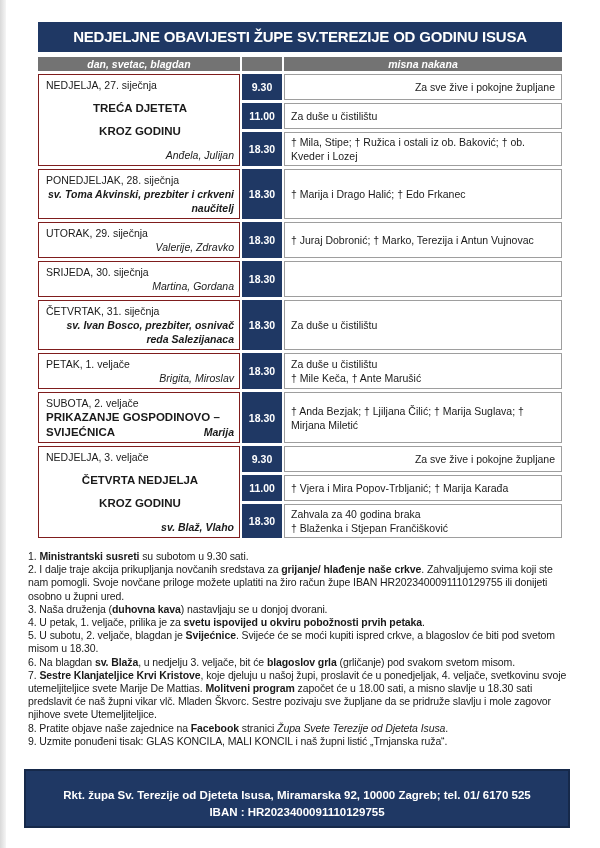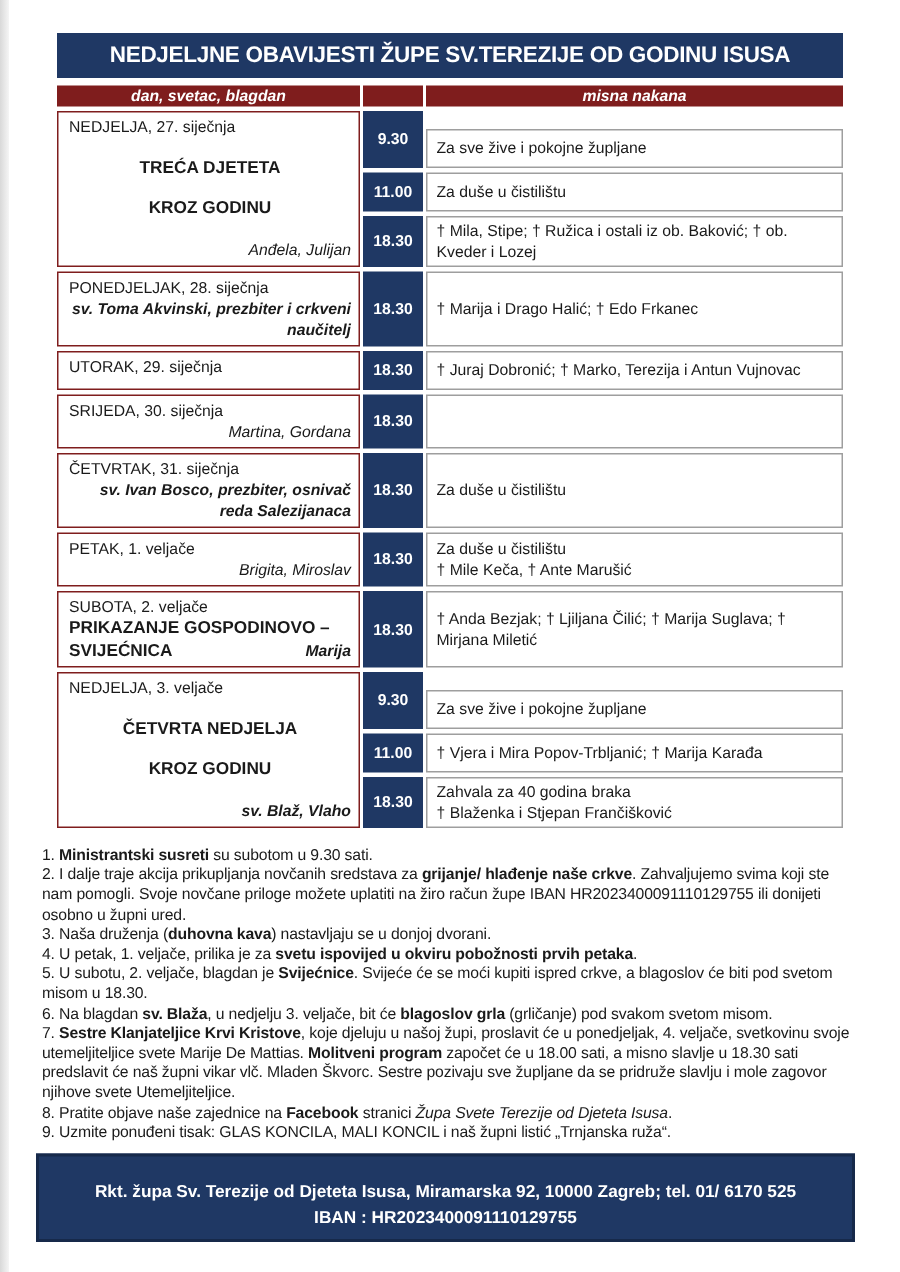--- a/index.html
+++ b/index.html
@@ -9,21 +9,21 @@
   }
   .scan-edge{position:absolute;left:0;top:0;width:6px;height:848px;
     background:linear-gradient(to right,#cccccc,#f2f2f2);opacity:.75;}
   .page{position:absolute;top:22px;left:38px;width:524px;}
 
   .title-bar{background:#1f3864;color:#fff;font-weight:bold;font-size:15px;
     letter-spacing:-0.2px;text-align:center;height:30px;line-height:30px;
     white-space:nowrap;overflow:hidden;}
 
   .thead{display:flex;gap:2px;margin-top:5px;}
-  .thead .hc{background:#7f1d1d;color:#fff;font-weight:bold;font-style:italic;
+  .thead .hc{background:#737373;color:#fff;font-weight:bold;font-style:italic;
     font-size:10.5px;height:14px;line-height:14px;text-align:center;}
   .hc.day-h{width:202px;}
   .hc.time-h{width:40px;}
   .hc.int-h{flex:1;}
 
   .group-row{display:flex;gap:2px;margin-top:3px;align-items:stretch;}
   .day-cell{width:202px;box-sizing:border-box;border:1px solid #7f1d1d;
     padding:3px 5px 3px 7px;display:flex;flex-direction:column;justify-content:space-between;}
   .dl{font-size:10.5px;line-height:14px;}
   .dl.plain{text-align:left;}
@@ -35,21 +35,21 @@
   .dl.split .l{font-weight:bold;font-size:11.5px;}
   .dl.split .r{font-weight:bold;font-style:italic;font-size:10.5px;}
 
   .mass-col{flex:1;display:flex;flex-direction:column;gap:3px;}
   .mass-row{display:flex;gap:2px;flex:1;}
   .time-cell{width:40px;background:#1f3864;color:#fff;font-weight:bold;font-size:10.5px;
     display:flex;align-items:center;justify-content:center;flex:0 0 40px;}
   .intent-cell{flex:1;border:1px solid #9e9e9e;box-sizing:border-box;min-height:26px;
     padding:2px 6px;font-size:10.5px;line-height:14px;
     display:flex;flex-direction:column;justify-content:center;}
-  .intent-cell.center{text-align:left;margin-top:12px;}
+  .intent-cell.center{text-align:right;}
 
   .notes{margin:12px 0 0 -10px;width:546px;font-size:10.5px;line-height:13.2px;
     letter-spacing:-0.1px;}
   .note .b{font-weight:bold;}
   .note .i{font-style:italic;}
 
   .footer{position:absolute;left:24px;top:769px;width:546px;box-sizing:border-box;
     background:#1f3864;border:2px solid #16294a;color:#fff;text-align:center;
     font-weight:bold;font-size:11.5px;padding:16px 6px 5px;}
   .footer .fl{line-height:17px;white-space:nowrap;}
@@ -107,20 +107,21 @@
             <div class="time-cell">18.30</div>
             <div class="intent-cell">
               <div>† Marija i Drago Halić; † Edo Frkanec</div>
             </div>
           </div>
         </div>
       </div>
       <div class="group-row">
         <div class="day-cell">
           <div class="dl plain">UTORAK, 29. siječnja</div>
+          <div class="dl saint">Valerije, Zdravko</div>
         </div>
         <div class="mass-col">
           <div class="mass-row">
             <div class="time-cell">18.30</div>
             <div class="intent-cell">
               <div>† Juraj Dobronić; † Marko, Terezija i Antun Vujnovac</div>
             </div>
           </div>
         </div>
       </div>

